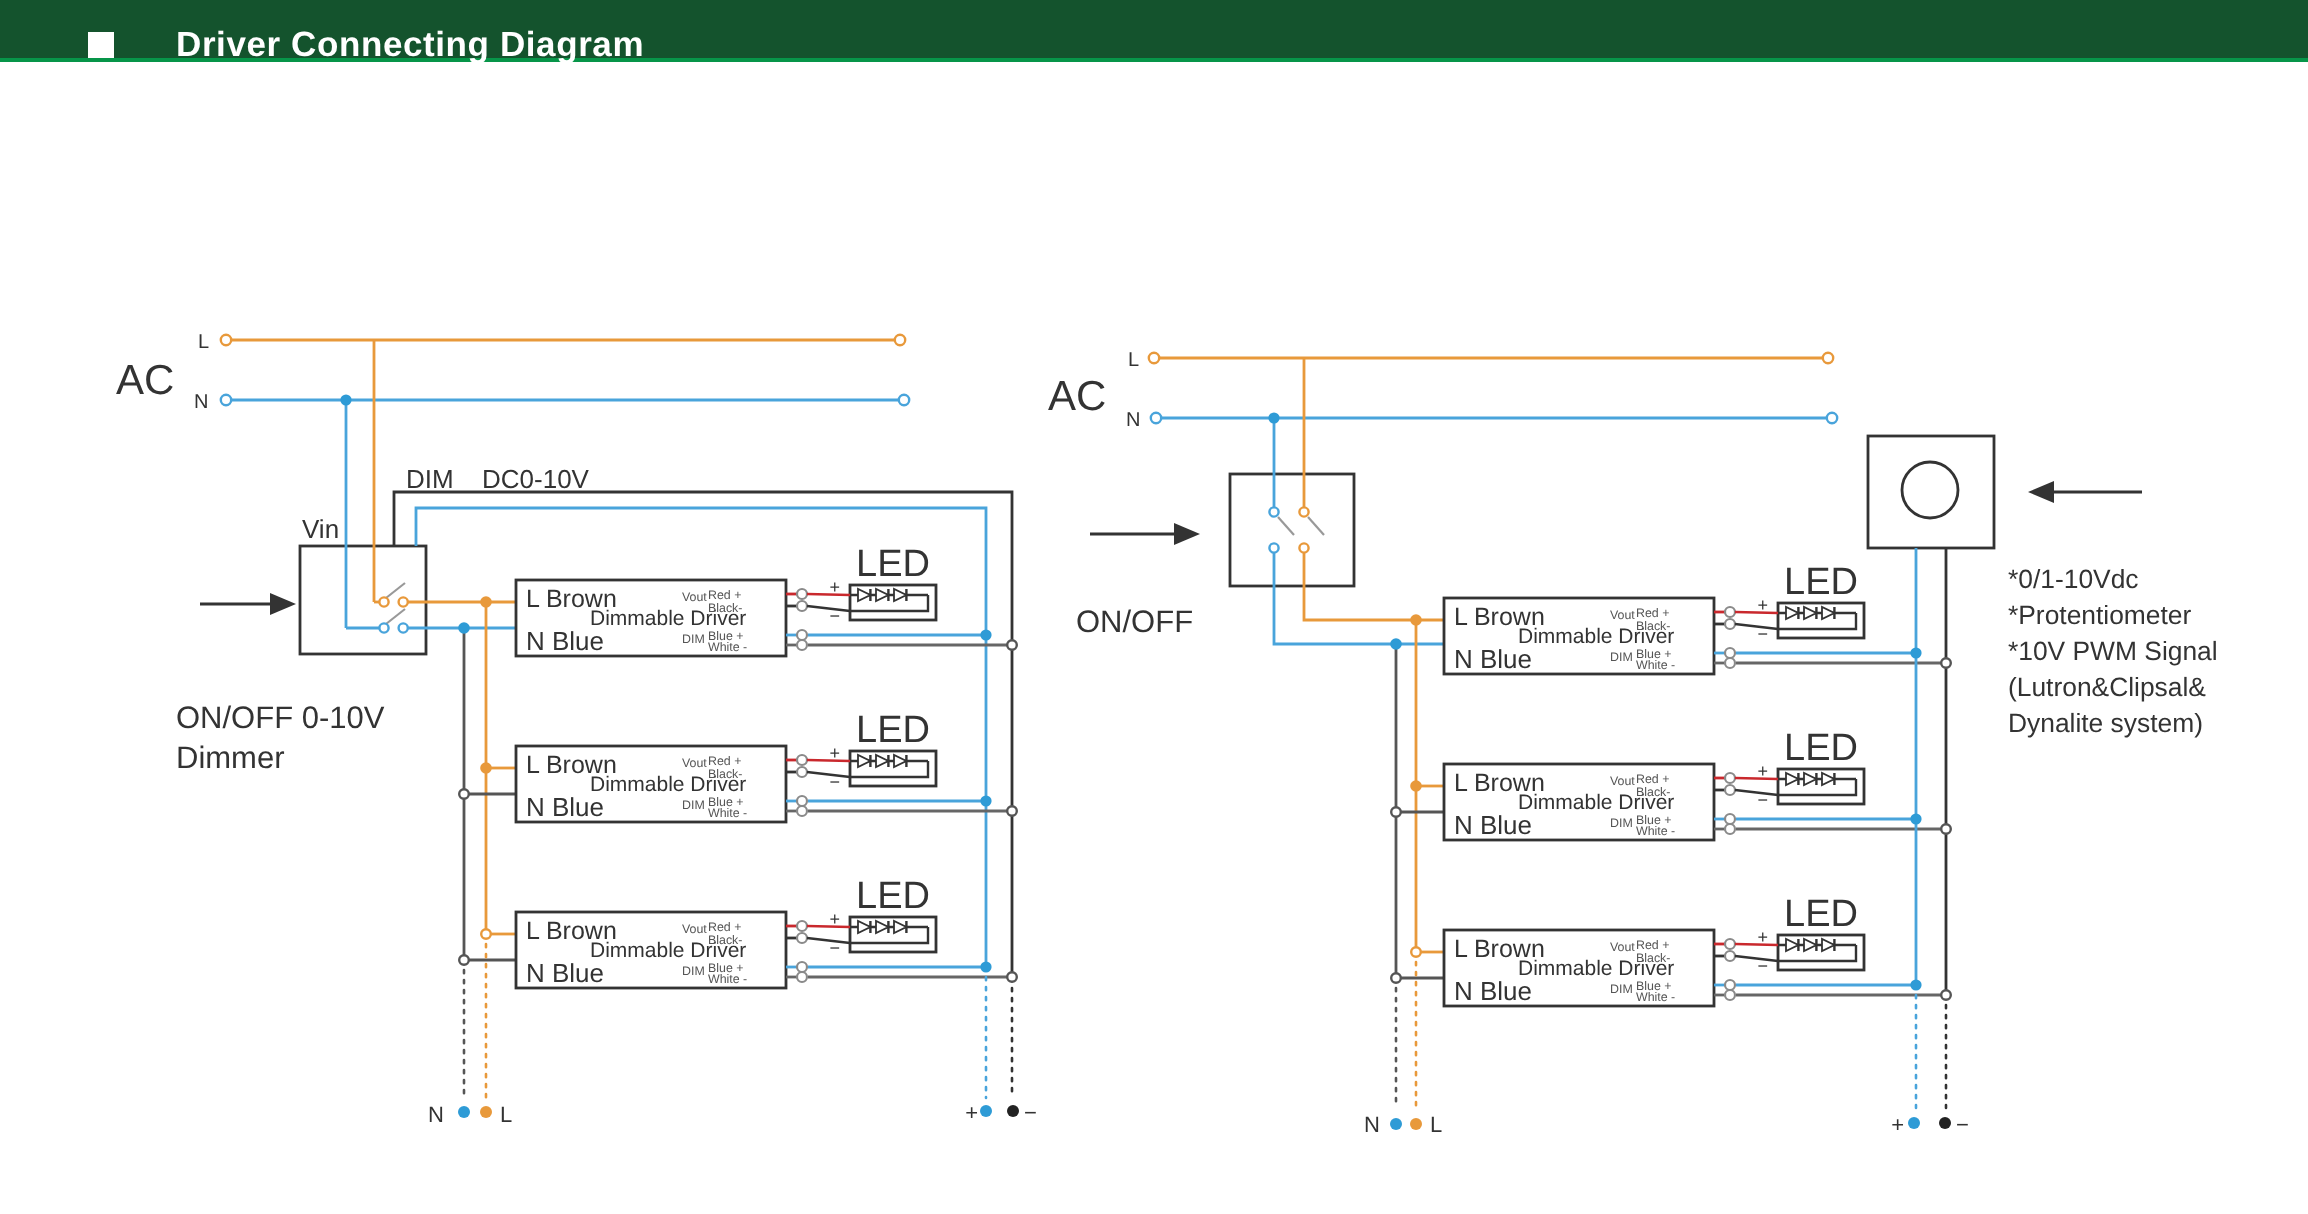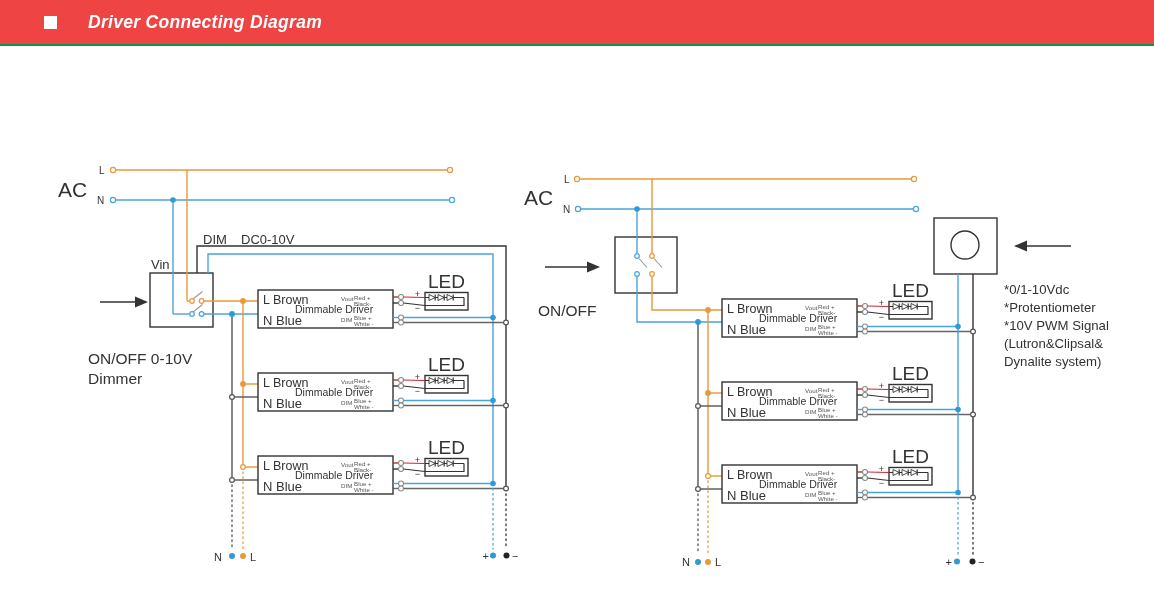--- a/index.html
+++ b/index.html
@@ -1,19 +1,19 @@
 <!DOCTYPE html>
 <html><head>
 <meta charset="utf-8">
 <style>
   html,body{margin:0;padding:0;background:#fff;}
   .page{position:relative;width:1154px;height:607px;background:#fff;overflow:hidden;
         font-family:"Liberation Sans",sans-serif;}
-  .header{position:absolute;left:0;top:0;width:1154px;height:46px;background:#ef4444;
-          border-bottom:2px solid #079549;box-sizing:border-box;font-style:italic;}
+  .header{position:absolute;left:0;top:0;width:1154px;height:31px;background:#14532d;
+          border-bottom:2px solid #079549;box-sizing:border-box;}
   .header .sq{position:absolute;left:44px;top:16px;width:13px;height:13px;background:#fff;}
   .header .title{position:absolute;left:88px;top:0;height:44px;line-height:44px;
                  color:#fff;font-size:17.5px;font-weight:bold;letter-spacing:0.3px;}
   svg{position:absolute;left:0;top:0;}
   svg text{fill:#333;font-family:"Liberation Sans",sans-serif;}
   .w{fill:none;stroke-width:1.4;}
   .o{stroke:#E8993B}.b{stroke:#49A4DB}.g{stroke:#555}.k{stroke:#333}.r{stroke:#C9282D}.gy{stroke:#666}
   .thin{stroke-width:1.2}
   .dash{stroke-dasharray:1.6 3.4;stroke-linecap:round;stroke-width:1.3}
   .term{fill:#fff;stroke-width:1.2}

